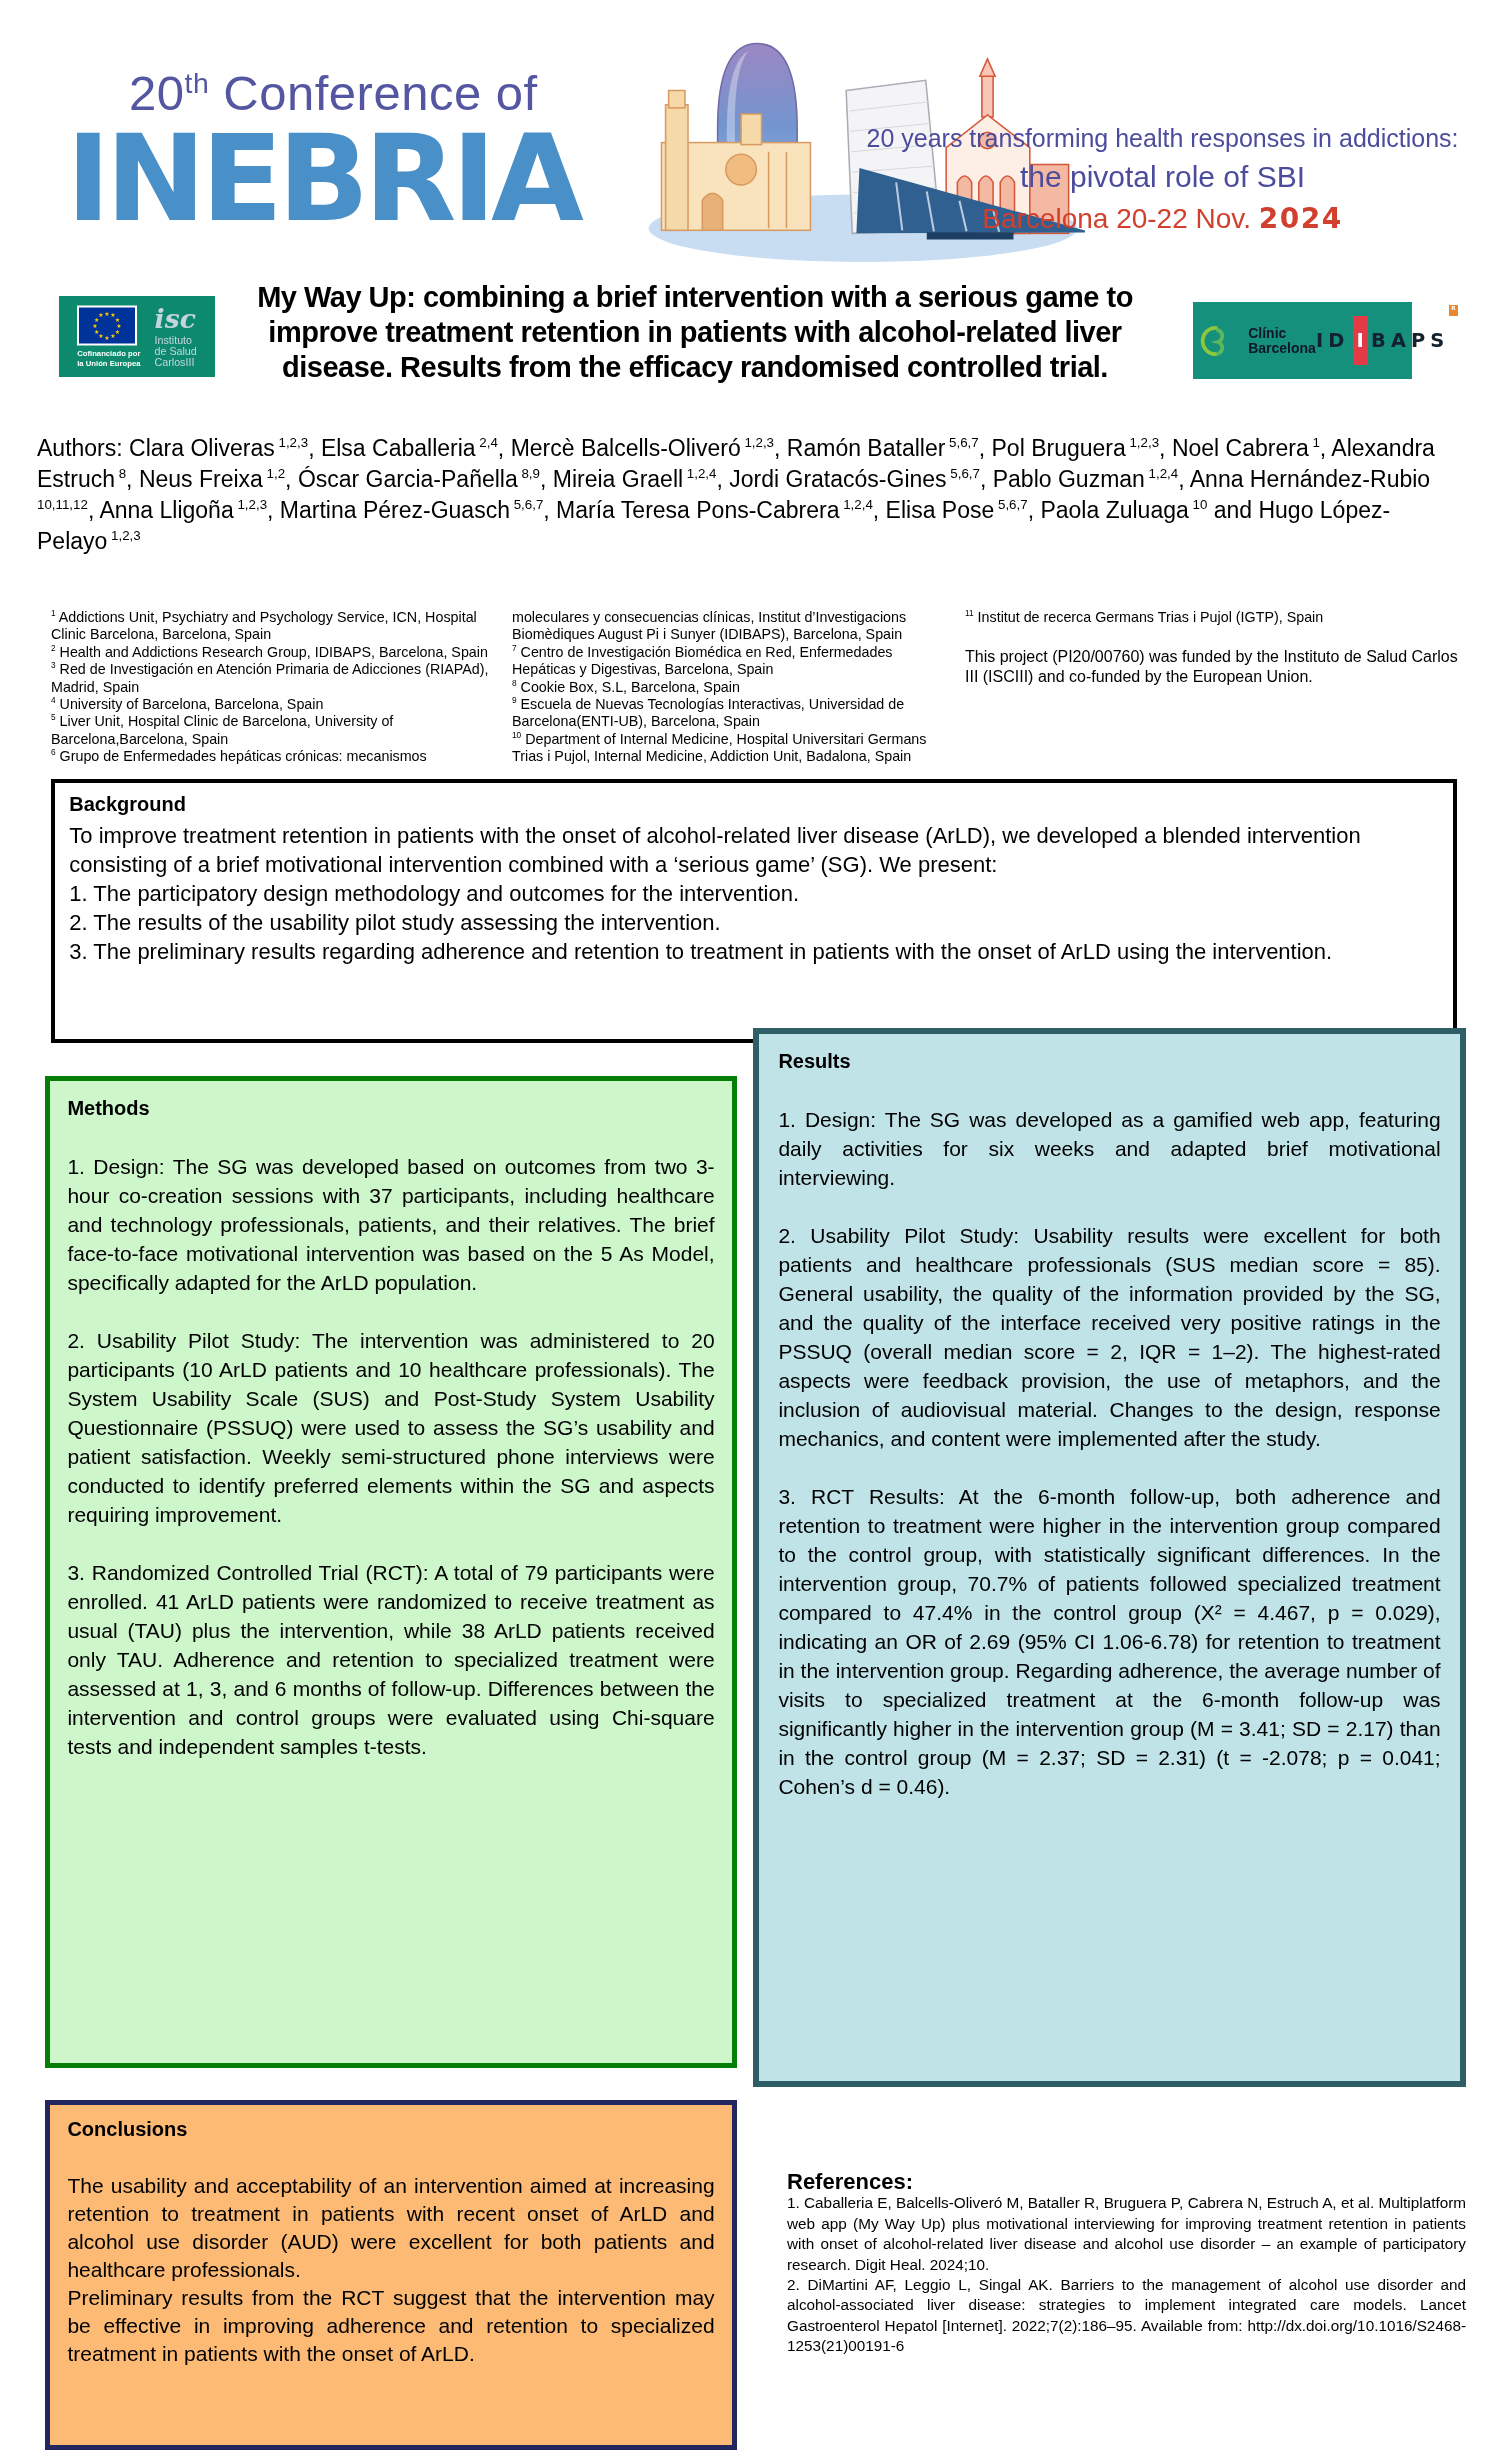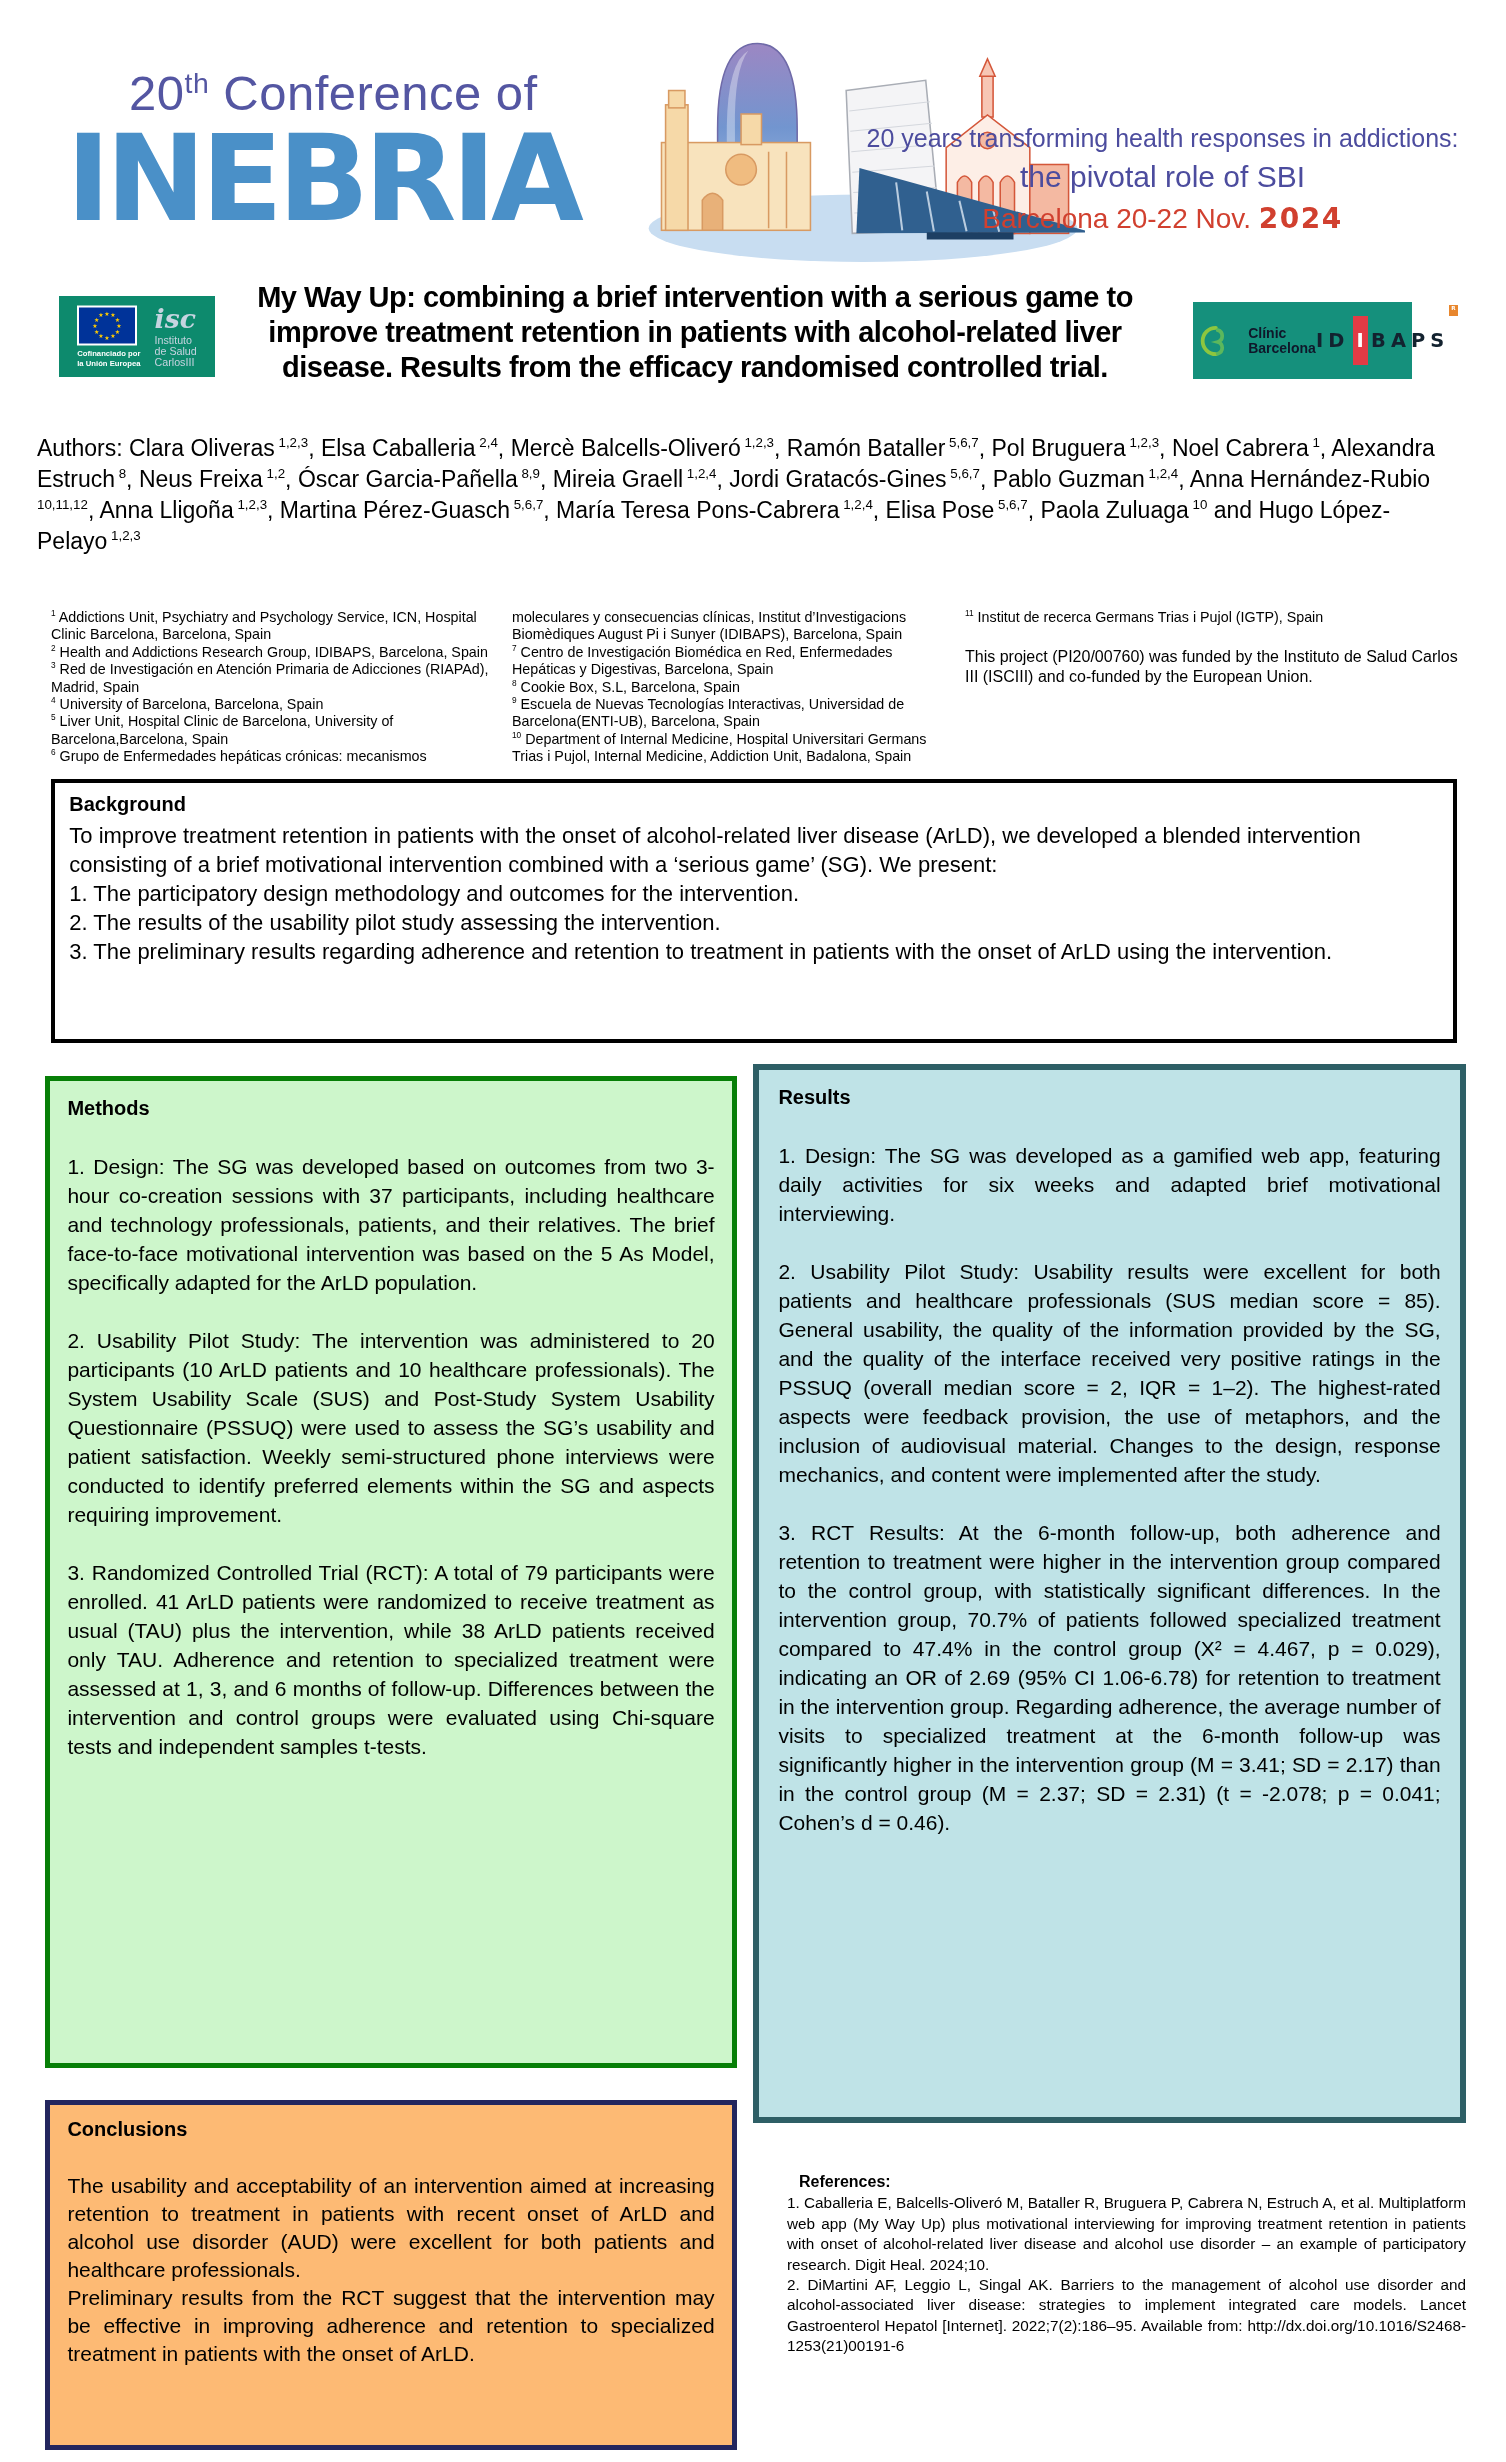--- a/index.html
+++ b/index.html
@@ -59,32 +59,32 @@
   .box{position:absolute;box-sizing:border-box;}
   .box h2{font-size:20px;font-weight:bold;margin:0;}
   .box p{margin:29px 0 0 0;}
   .bg-box{left:51px;top:779px;width:1406px;height:264px;background:#fff;
           border:4.1px solid #000;padding:7.2px 14.3px;font-size:22px;line-height:29px;}
   .bg-box .intro{margin:2px 0 0 0;}
   .bg-box .item{margin:0;}
   .methods-box{left:45px;top:1076px;width:692px;height:992px;background:#cdf6cb;
                border:5.1px solid #077f07;padding:13.3px 17.4px;font-size:21px;line-height:29px;
                text-align:justify;}
-  .results-box{left:753px;top:1064px;width:713px;height:1059px;background:#bfe3e7;
+  .results-box{left:753px;top:1028px;width:713px;height:1059px;background:#bfe3e7;
                border:6.1px solid #2e5f66;padding:13.3px 19.4px;font-size:21px;line-height:29px;
                text-align:justify;}
   .concl-box{left:45px;top:2100px;width:692px;height:350px;background:#fdba74;
              border:5.1px solid #23265e;padding:10.2px 17.4px;font-size:21px;line-height:28px;
              text-align:justify;}
   .concl-box p.tight{margin:0;}
 
   
   .refs{position:absolute;left:787px;top:2172px;width:679px;font-size:15.3px;
         line-height:20.4px;text-align:justify;}
-  .refs h3{font-size:16px;margin:0 0 1px 12px;}
+  .refs h3{font-size:22px;margin:0 0 1px 0;}
   .refs .ref-item{margin:0;}
 </style>
 </head>
 <body>
 
 <div class="poster">
 
   <div class="hdr-conf"><span>20</span><sup>th</sup><span> Conference of</span></div>
 
   <div class="hdr-inebria">INEBRIA</div>

